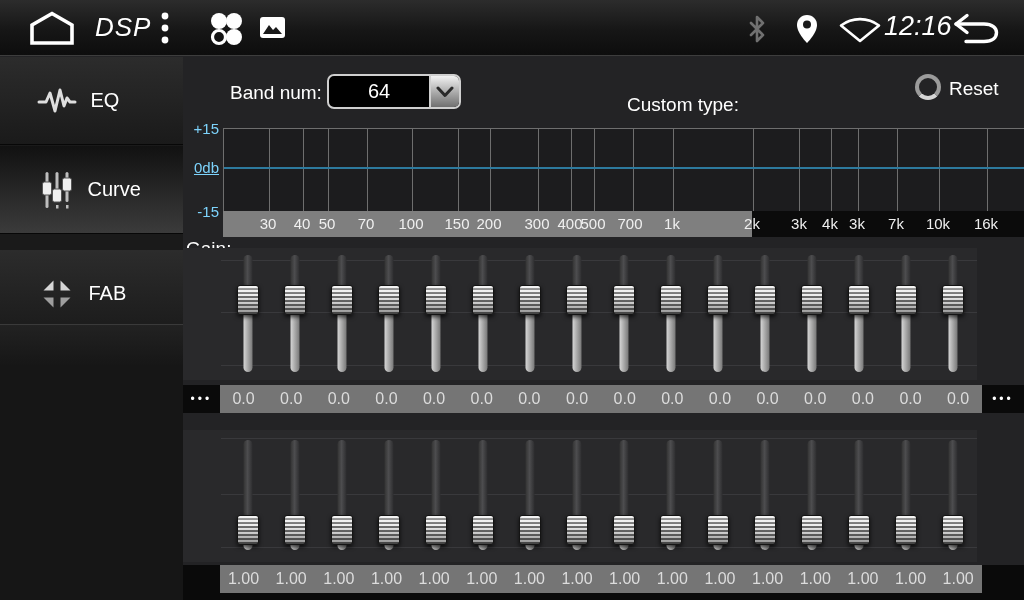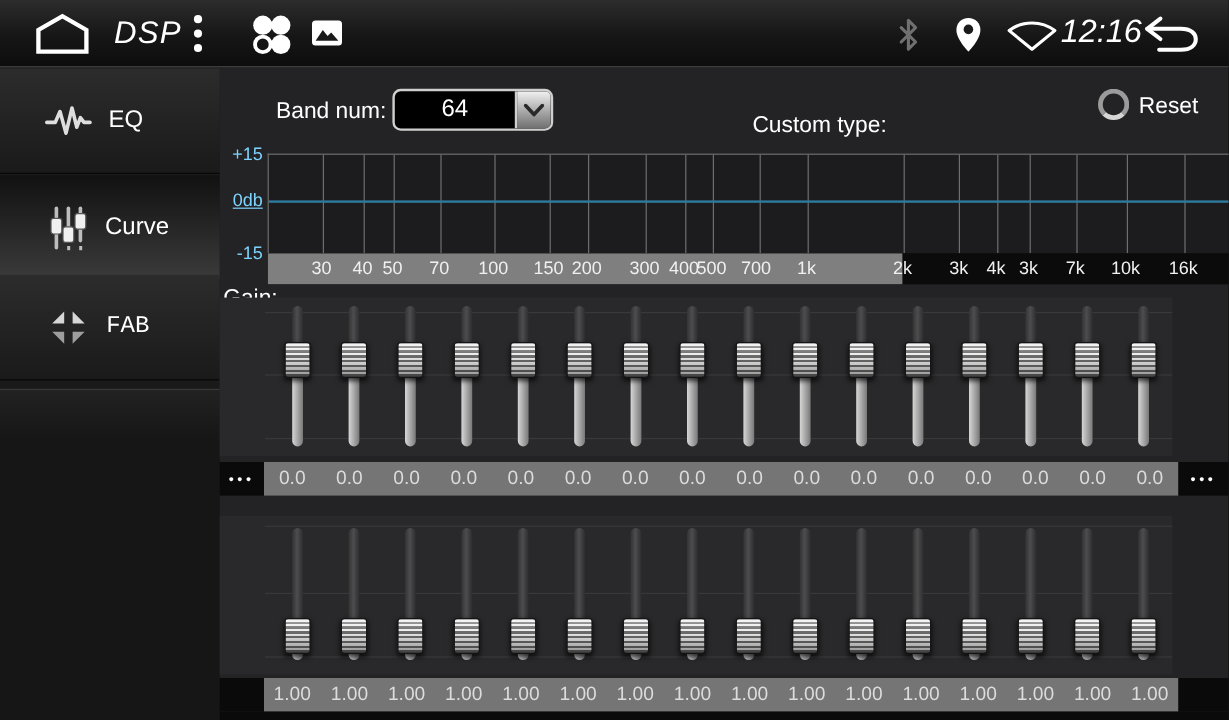--- a/index.html
+++ b/index.html
@@ -138,21 +138,21 @@
         <rect x="15.5" y="2" width="3" height="28" rx="1.5" fill="#bdbdbd"></rect>
         <rect x="25.5" y="2" width="3" height="30" rx="1.5" fill="#bdbdbd"></rect>
         <rect x="2.5" y="12" width="9" height="13" rx="2" fill="#f0f0f0" stroke="#555" stroke-width="1"></rect>
         <rect x="12.5" y="19" width="9" height="13" rx="2" fill="#f0f0f0" stroke="#555" stroke-width="1"></rect>
         <rect x="22.5" y="8" width="9" height="13" rx="2" fill="#f0f0f0" stroke="#555" stroke-width="1"></rect>
         <rect x="16" y="35" width="2.5" height="3.5" fill="#bdbdbd"></rect>
         <rect x="26" y="35" width="2.5" height="3.5" fill="#bdbdbd"></rect>
       </svg>
       <span class="lbl">Curve</span>
     </div>
-    <div class="side-item" style="top:172px;font-family:Liberation Mono, monospace;">
+    <div class="side-item" style="top:193px;">
       <svg width="36" height="36" viewBox="0 0 36 36">
         <path d="M14.5 14.5 L14.5 4.5 L4.5 14.5 Z" fill="#d6d6d6"></path>
         <path d="M21.5 14.5 L21.5 4.5 L31.5 14.5 Z" fill="#d6d6d6"></path>
         <path d="M14.5 21.5 L4.5 21.5 L14.5 31.5 Z" fill="#9e9e9e"></path>
         <path d="M21.5 21.5 L31.5 21.5 L21.5 31.5 Z" fill="#9e9e9e"></path>
       </svg>
       <span class="lbl">FAB</span>
     </div>
     <div class="sidebar-rest"></div>
   </div>

